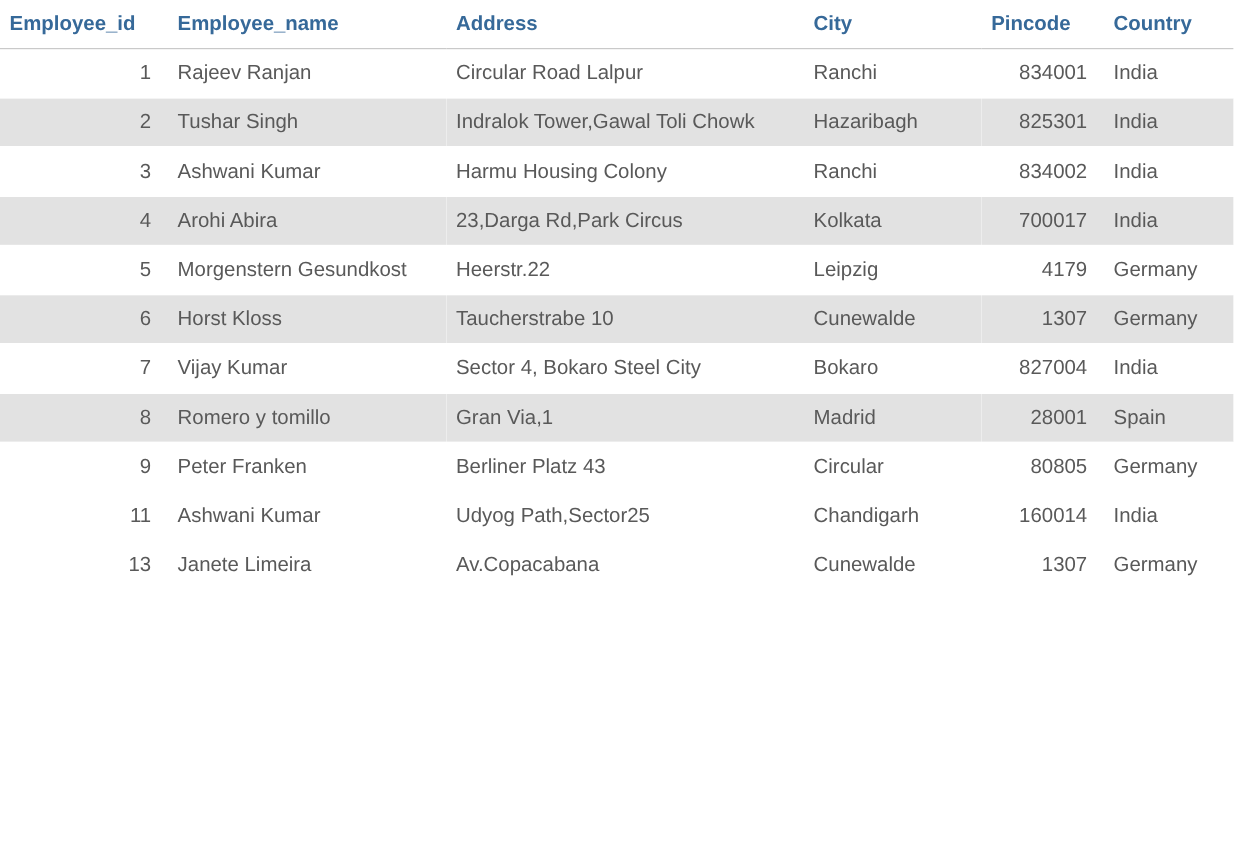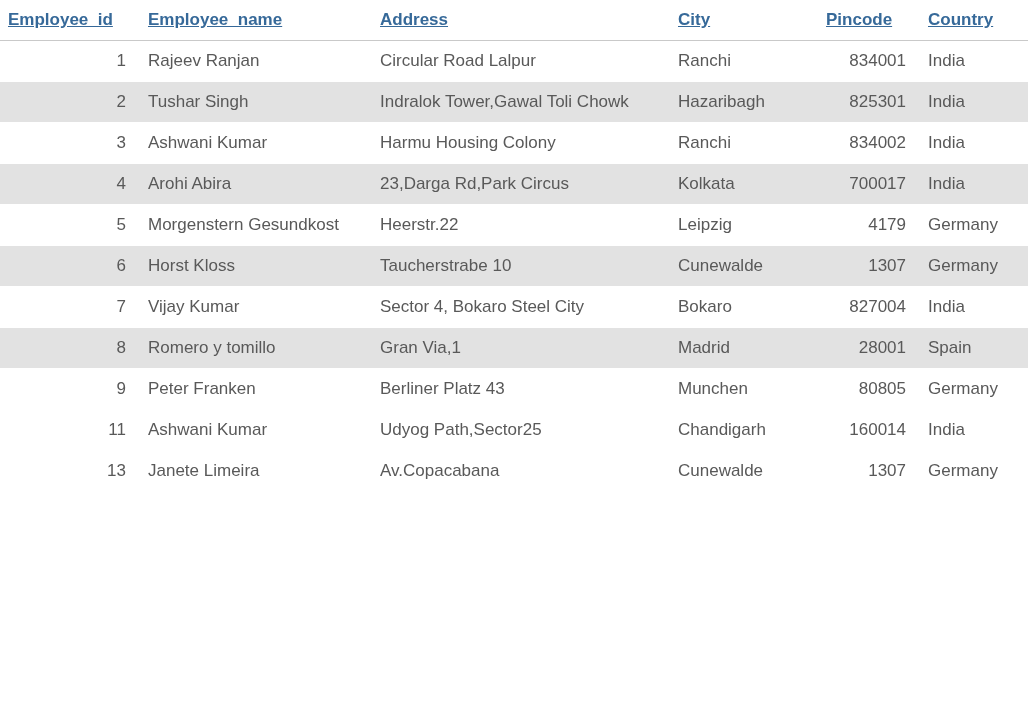--- a/index.html
+++ b/index.html
@@ -17,21 +17,20 @@
     table-layout: fixed;
   }
   thead th {
     text-align: left;
     color: #366999;
     font-weight: bold;
     padding: 10px 8px 10px 8px;
     border-bottom: 1px solid #c9c9c9;
     background: #ffffff;
     font-size: 17px;
-    text-decoration: underline;
   }
   tbody td {
     padding: 10px 8px;
     border-bottom: 1px solid #ffffff;
     vertical-align: middle;
     white-space: nowrap;
     overflow: hidden;
   }
   tbody tr.odd  { background: #ffffff; }
   tbody tr.even { background: #e2e2e2; }
@@ -128,21 +127,21 @@
         <td>Romero y tomillo</td>
         <td>Gran Via,1</td>
         <td>Madrid</td>
         <td class="num">28001</td>
         <td>Spain</td>
       </tr>
       <tr class="odd">
         <td class="num">9</td>
         <td>Peter Franken</td>
         <td>Berliner Platz 43</td>
-        <td>Munchen</td>
+        <td>Circular</td>
         <td class="num">80805</td>
         <td>Germany</td>
       </tr>
       <tr class="odd">
         <td class="num">11</td>
         <td>Ashwani Kumar</td>
         <td>Udyog Path,Sector25</td>
         <td>Chandigarh</td>
         <td class="num">160014</td>
         <td>India</td>

